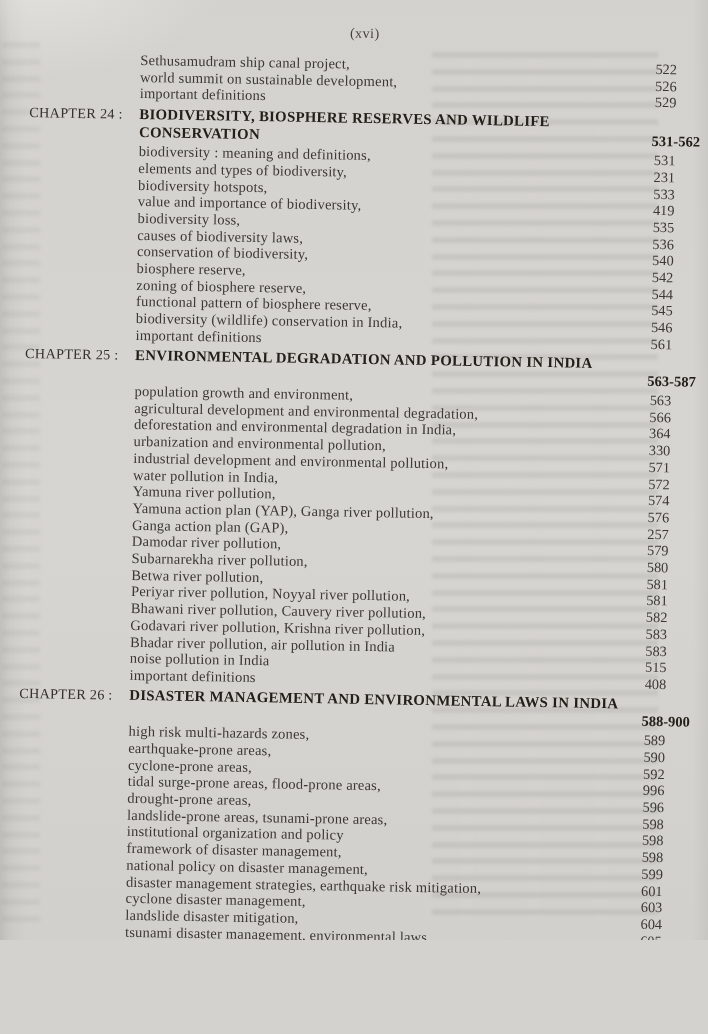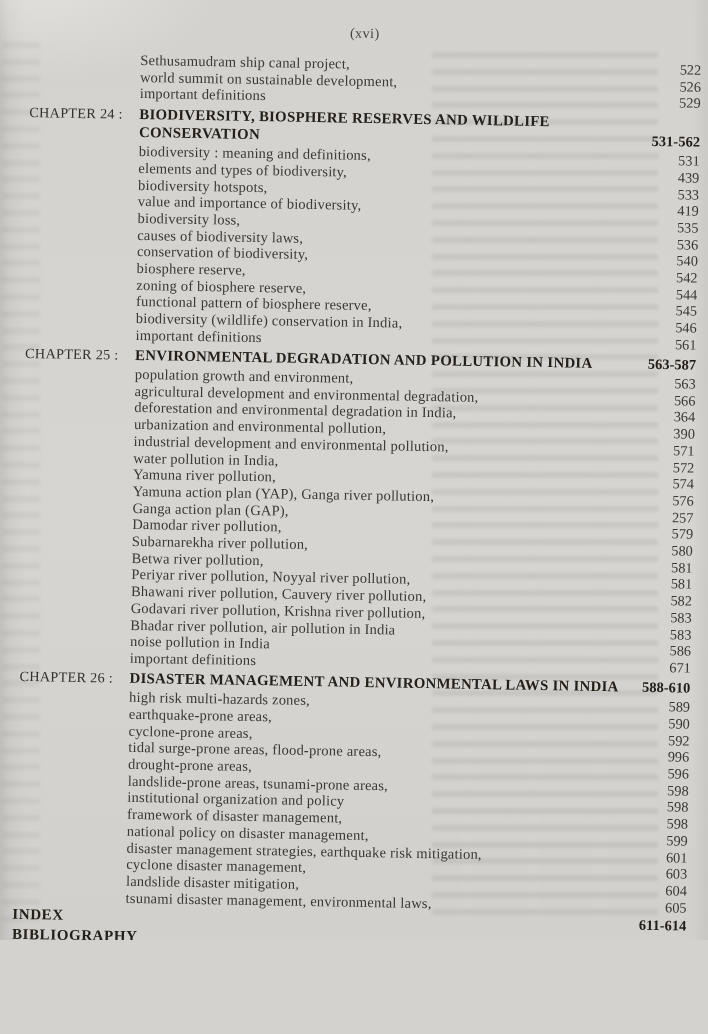--- a/index.html
+++ b/index.html
@@ -37,25 +37,25 @@
   }
   .page-header{
     text-align:center;font-size:14px;letter-spacing:.5px;
     margin-bottom:14px;color:#45423e;
   }
   .row{display:flex;}
   .col-label{flex:0 0 110px;padding-left:3px;font-size:14.2px;letter-spacing:.3px;white-space:nowrap;}
   .col-text{flex:1 1 auto;letter-spacing:.2px;}
   .col-page{flex:0 0 70px;text-align:right;white-space:nowrap;}
   .row.entry{line-height:16.7px;}
-  .row.entry .col-page{font-size:14.3px;}
+  .row.entry .col-page{font-size:14.3px;text-align:center;}
   .row.chapter{line-height:18.5px;margin:2.5px 0 1.5px 0;align-items:stretch;}
   .row.chapter .col-label{align-self:flex-start;font-weight:normal;color:#35322e;}
   .row.chapter .col-text{font-weight:bold;font-size:14.8px;letter-spacing:.3px;color:var(--ink-bold);}
-  .row.chapter .col-page{align-self:flex-end;font-weight:bold;color:var(--ink-bold);}
+  .row.chapter .col-page{align-self:flex-end;font-weight:bold;color:var(--ink-bold);margin-top:17px;}
   .row.backmatter{line-height:20px;font-weight:bold;color:var(--ink-bold);}
   .row.backmatter .col-page{font-weight:bold;}
   .bm-bullet{flex:0 0 24px;margin-left:-24px;font-size:12px;line-height:20px;color:var(--ink-bold);}
   .row.backmatter .col-text{letter-spacing:.6px;font-size:15px;}
 </style>
 </head>
 <body style="--paper: #d4d2cf; --ink: #3b3835; --ink-bold: #242019;">
 
 <div class="photo">
   <div class="bleed bleed-right"></div>
@@ -87,21 +87,21 @@
           <div class="col-page">531-562</div>
         </div>
         <div class="row entry">
           <div class="col-label"></div>
           <div class="col-text">biodiversity : meaning and definitions,</div>
           <div class="col-page">531</div>
         </div>
         <div class="row entry">
           <div class="col-label"></div>
           <div class="col-text">elements and types of biodiversity,</div>
-          <div class="col-page">439</div>
+          <div class="col-page">231</div>
         </div>
         <div class="row entry">
           <div class="col-label"></div>
           <div class="col-text">biodiversity hotspots,</div>
           <div class="col-page">533</div>
         </div>
         <div class="row entry">
           <div class="col-label"></div>
           <div class="col-text">value and importance of biodiversity,</div>
           <div class="col-page">419</div>
@@ -164,21 +164,21 @@
           <div class="col-page">566</div>
         </div>
         <div class="row entry">
           <div class="col-label"></div>
           <div class="col-text">deforestation and environmental degradation in India,</div>
           <div class="col-page">364</div>
         </div>
         <div class="row entry">
           <div class="col-label"></div>
           <div class="col-text">urbanization and environmental pollution,</div>
-          <div class="col-page">390</div>
+          <div class="col-page">330</div>
         </div>
         <div class="row entry">
           <div class="col-label"></div>
           <div class="col-text">industrial development and environmental pollution,</div>
           <div class="col-page">571</div>
         </div>
         <div class="row entry">
           <div class="col-label"></div>
           <div class="col-text">water pollution in India,</div>
           <div class="col-page">572</div>
@@ -229,33 +229,33 @@
           <div class="col-page">583</div>
         </div>
         <div class="row entry">
           <div class="col-label"></div>
           <div class="col-text">Bhadar river pollution, air pollution in India</div>
           <div class="col-page">583</div>
         </div>
         <div class="row entry">
           <div class="col-label"></div>
           <div class="col-text">noise pollution in India</div>
-          <div class="col-page">586</div>
+          <div class="col-page">515</div>
         </div>
         <div class="row entry">
           <div class="col-label"></div>
           <div class="col-text">important definitions</div>
-          <div class="col-page">671</div>
+          <div class="col-page">408</div>
         </div>
         <div class="row chapter">
           <div class="col-label">CHAPTER 26 :</div>
           <div class="col-text">
             <div class="title-line">DISASTER MANAGEMENT AND ENVIRONMENTAL LAWS IN INDIA</div>
           </div>
-          <div class="col-page">588-610</div>
+          <div class="col-page">588-900</div>
         </div>
         <div class="row entry">
           <div class="col-label"></div>
           <div class="col-text">high risk multi-hazards zones,</div>
           <div class="col-page">589</div>
         </div>
         <div class="row entry">
           <div class="col-label"></div>
           <div class="col-text">earthquake-prone areas,</div>
           <div class="col-page">590</div>

